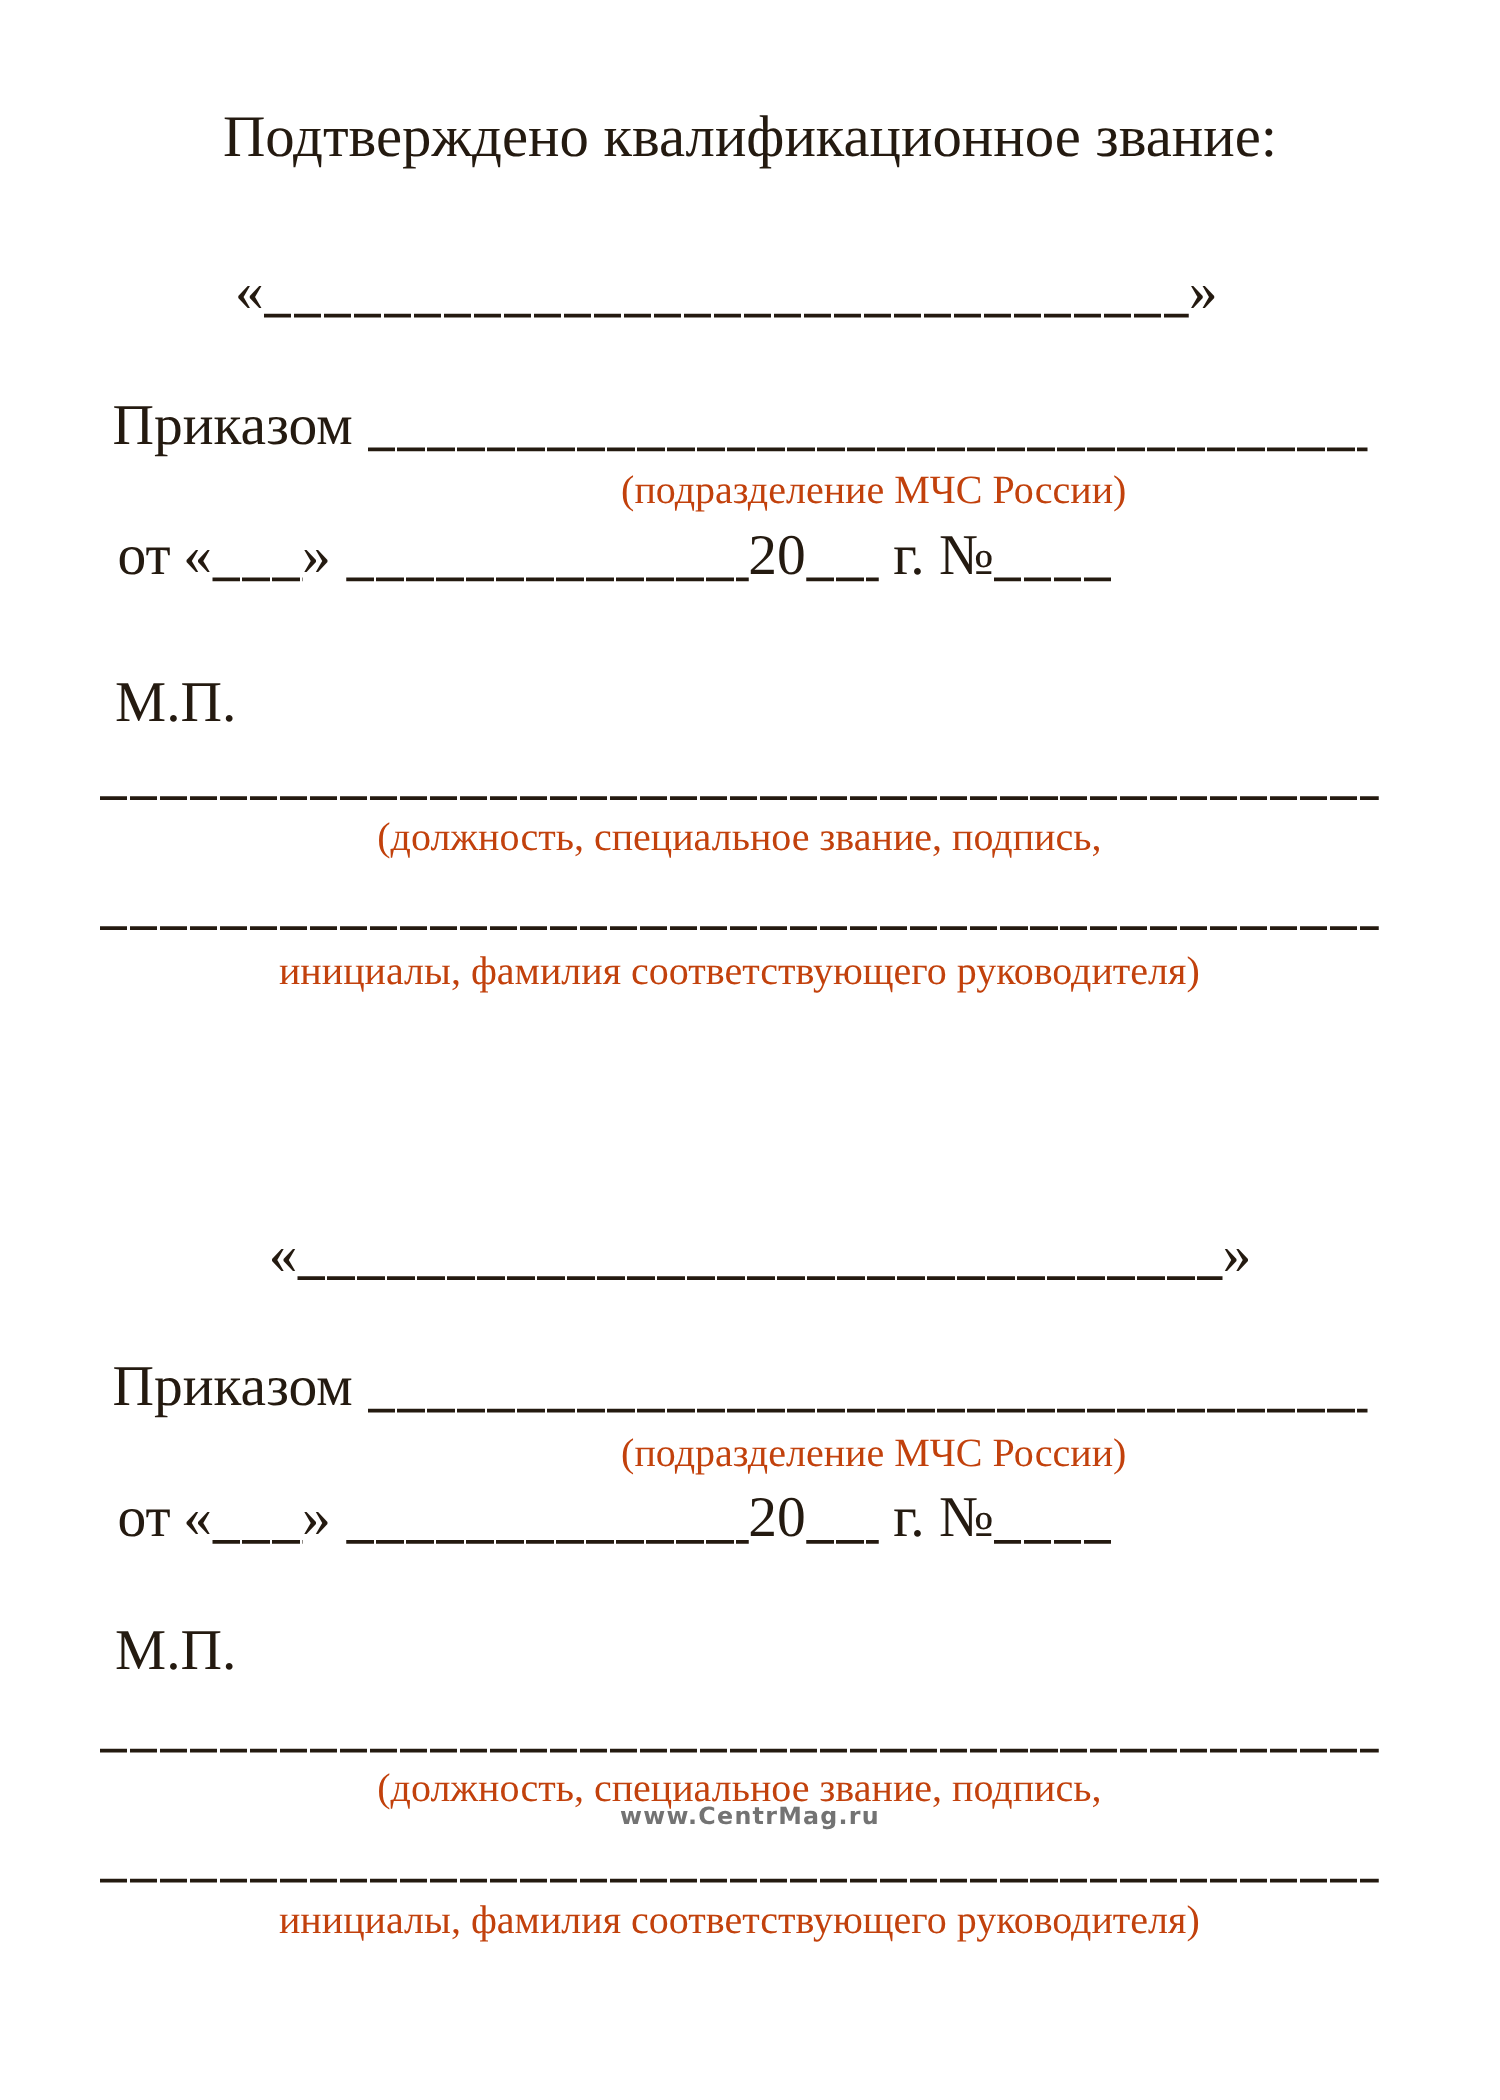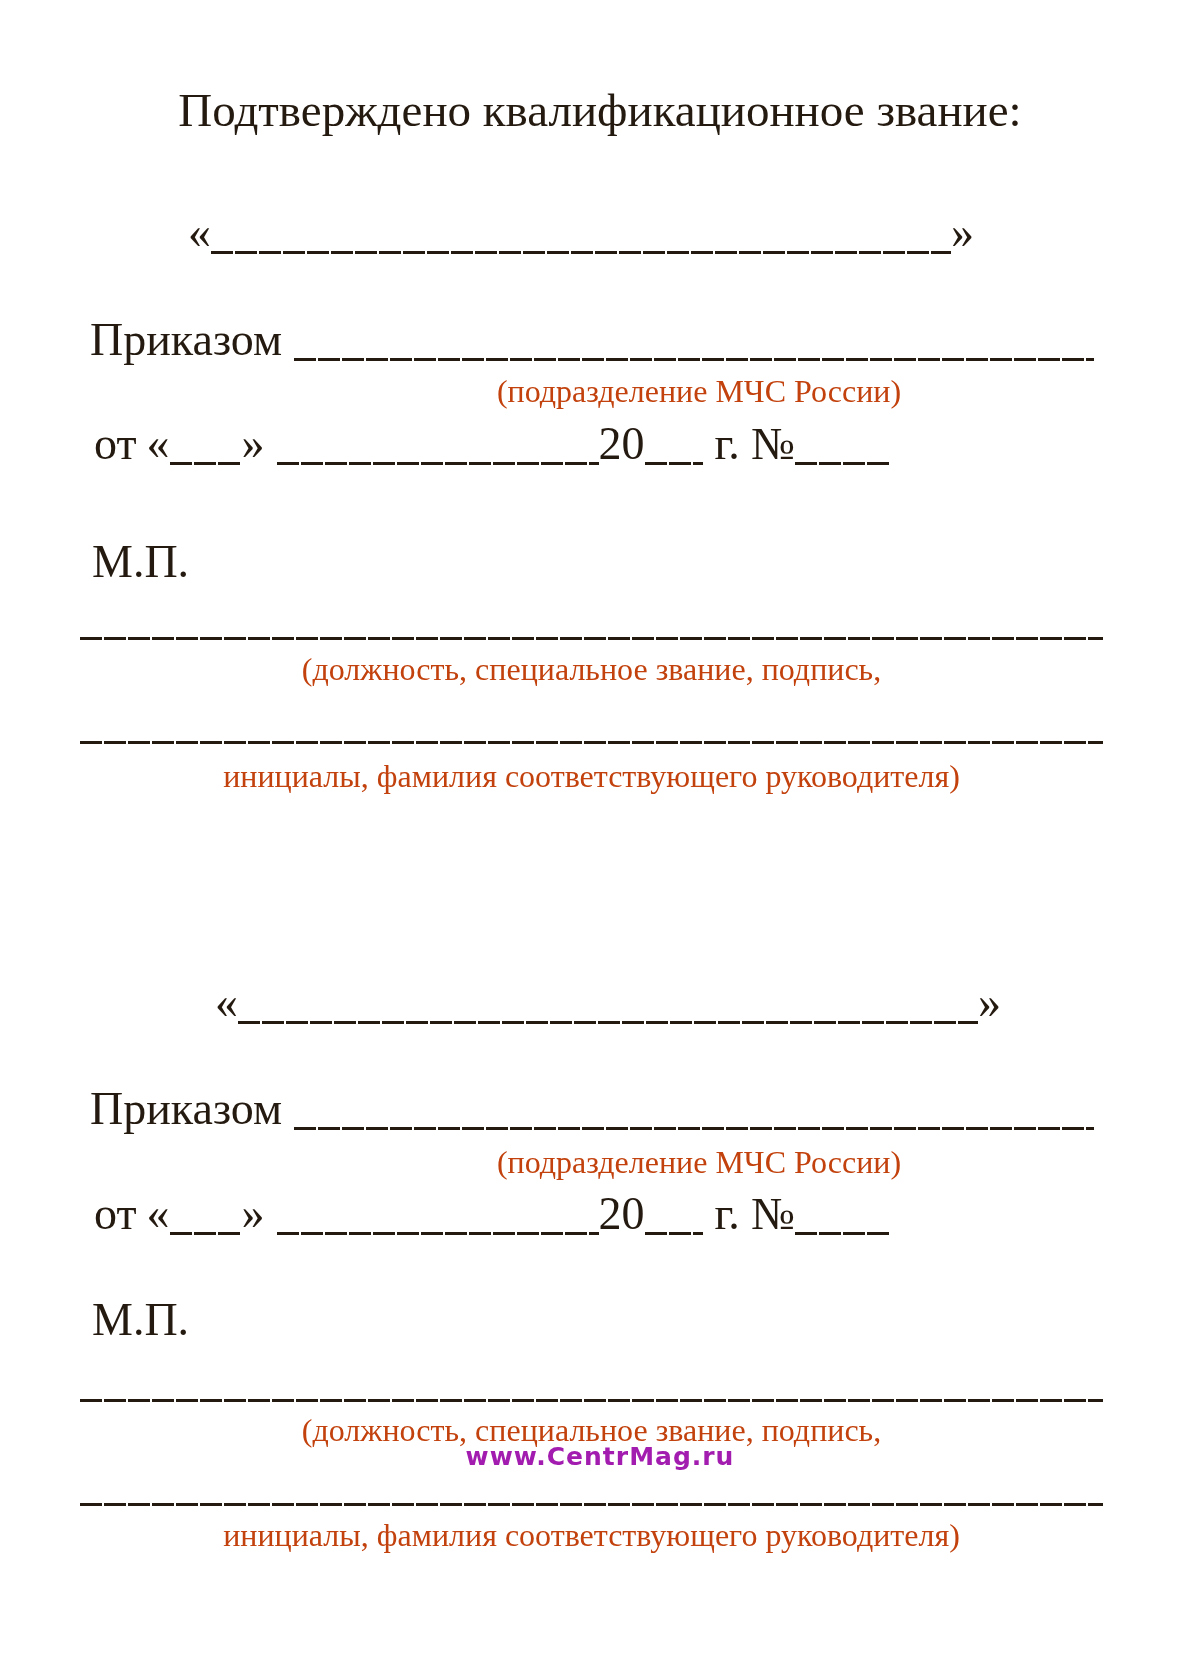--- a/index.html
+++ b/index.html
@@ -40,22 +40,22 @@
   #c12{top:757px;left:80px;width:1023px;}
 
   #q2 {top:975px;left:215px;}
   #p2 {top:1081px;left:90px;}
   #pc2{top:1143px;left:295px;width:808px;}
   #o2 {top:1186px;left:94px;}
   #m2 {top:1292px;left:92px;}
   #b21{top:1399px;left:80px;width:1023px;}
   #c21{top:1411px;left:80px;width:1023px;}
   #wm {top:1442px;left:10px;width:1180px;text-align:center;
-       font-family:"DejaVu Sans",sans-serif;font-size:25px;letter-spacing:1px;
-       color:#a21caf;font-weight:bold;}
+       font-family:"DejaVu Sans",sans-serif;font-size:19px;letter-spacing:1px;
+       color:#737373;font-weight:bold;}
   #b22{top:1503px;left:80px;width:1023px;}
   #c22{top:1516px;left:80px;width:1023px;}
 </style>
 </head>
 <body>
 
 <div id="page">
 
   <div class="row" id="t">Подтверждено квалификационное звание:</div>
 

